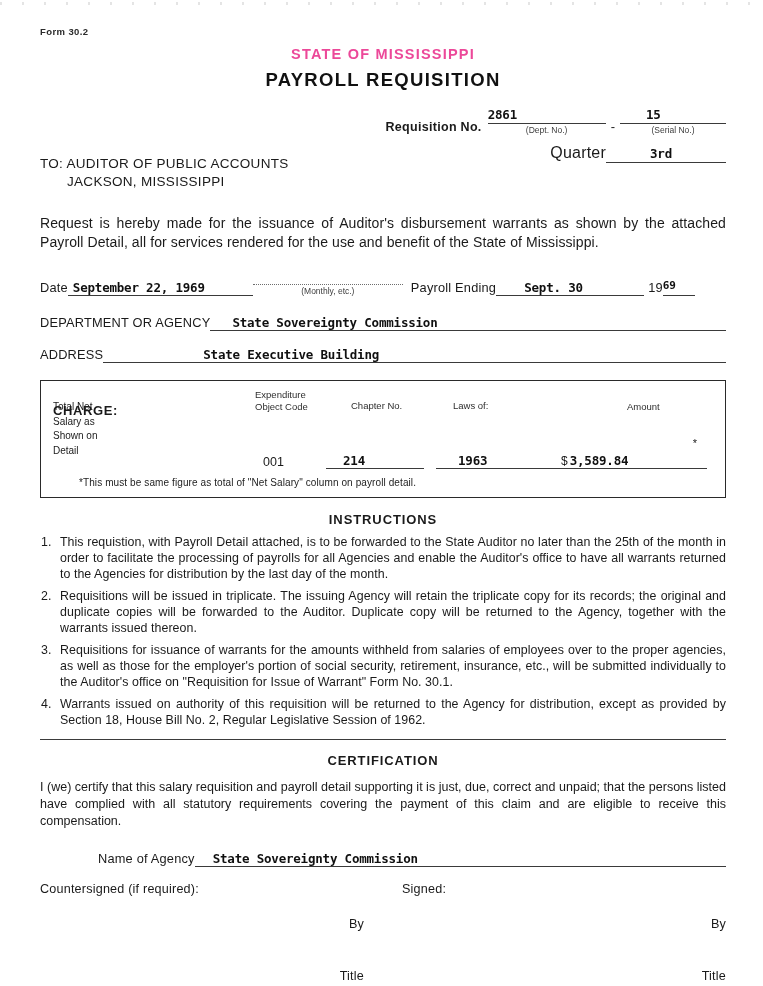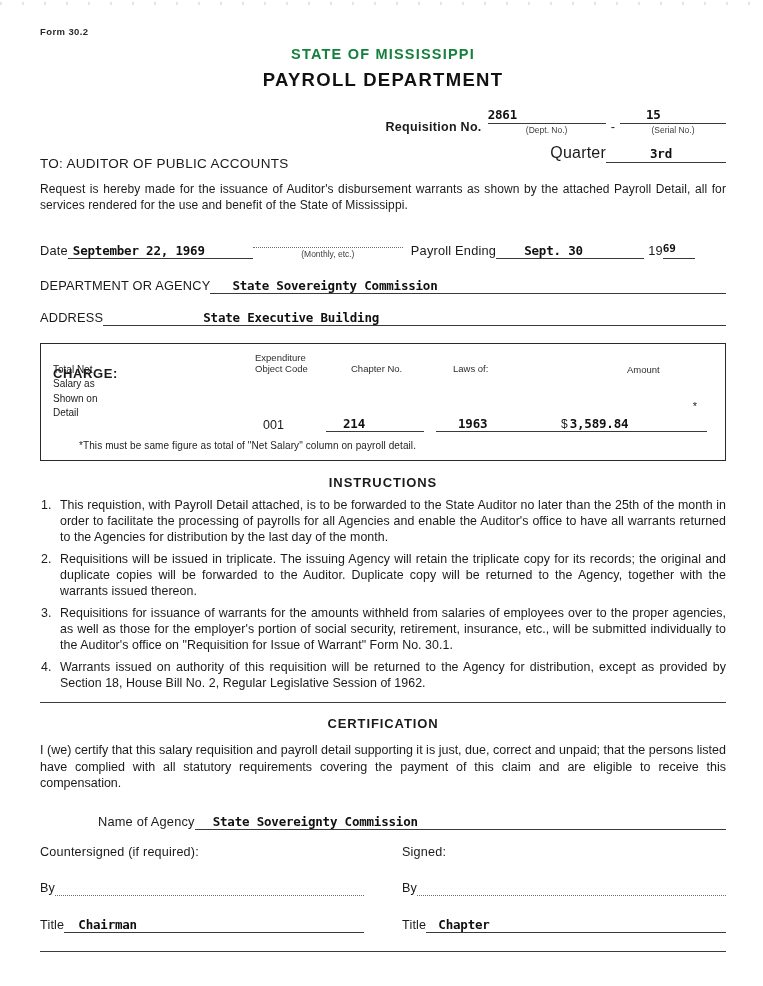--- a/index.html
+++ b/index.html
@@ -43,21 +43,21 @@
     letter-spacing: .4px;
     font-weight: bold;
     color: #2b2b2b;
   }
   .title-state {
     text-align: center;
     font-size: 14.5px;
     font-weight: bold;
     letter-spacing: 1.2px;
     margin-top: 9px;
-    color: #15803d;
+    color: #ec4899;
   }
   .title-main {
     text-align: center;
     font-size: 18.5px;
     font-weight: bold;
     letter-spacing: 1.3px;
     margin-top: 7px;
     color: #111;
   }
 
@@ -112,22 +112,22 @@
   
   .to-block {
     margin-top: 4px;
     font-size: 13.5px;
     letter-spacing: .3px;
     line-height: 1.35;
   }
   .to-block .indent { padding-left: 27px; }
 
   .para {
-    margin-top: 9px;
-    font-size: 12px;
+    margin-top: 23px;
+    font-size: 14px;
     line-height: 1.32;
     text-align: justify;
     letter-spacing: .1px;
   }
 
   
   .date-row {
     display: flex;
     align-items: flex-end;
     margin-top: 18px;
@@ -261,33 +261,34 @@
   .sign-col { flex: 1; }
   .sign-head {
     font-size: 12.6px;
     letter-spacing: .2px;
   }
   .sign-line {
     display: flex;
     align-items: flex-end;
     margin-top: 21px;
     font-size: 12.6px;
+    flex-direction: column;
   }
 </style>
 </head>
 <body>
 
 <div class="scan-edge-top"></div>
 
 <div class="page">
 
   <div class="form-code">Form 30.2</div>
 
   <div class="title-state">STATE OF MISSISSIPPI</div>
-  <div class="title-main">PAYROLL DEPARTMENT</div>
+  <div class="title-main">PAYROLL REQUISITION</div>
 
   <div class="req-block">
     <div class="req-row">
       <span class="req-label">Requisition No.</span>
       <span style="width:6px"></span>
       <div style="width:118px">
         <div class="fill">
           <span class="typed">2861</span>
         </div>
         <div class="subcap">(Dept. No.)</div>
@@ -303,20 +304,21 @@
     <div class="quarter-row">
       <span class="lbl">Quarter</span>
       <div class="fill" style="width:120px">
         <span class="typed" style="margin-left:44px">3rd</span>
       </div>
     </div>
   </div>
 
   <div class="to-block">
     <div>TO: AUDITOR OF PUBLIC ACCOUNTS</div>
+    <div class="indent">JACKSON, MISSISSIPPI</div>
   </div>
 
   <div class="para">Request is hereby made for the issuance of Auditor's disbursement warrants as shown by the attached Payroll Detail, all for services rendered for the use and benefit of the State of Mississippi.</div>
 
   <div class="date-row">
     <span class="lbl">Date</span>
     <div style="width:185px">
       <div class="fill">
         <span class="typed" style="margin-left:5px">September 22, 1969</span>
       </div>

